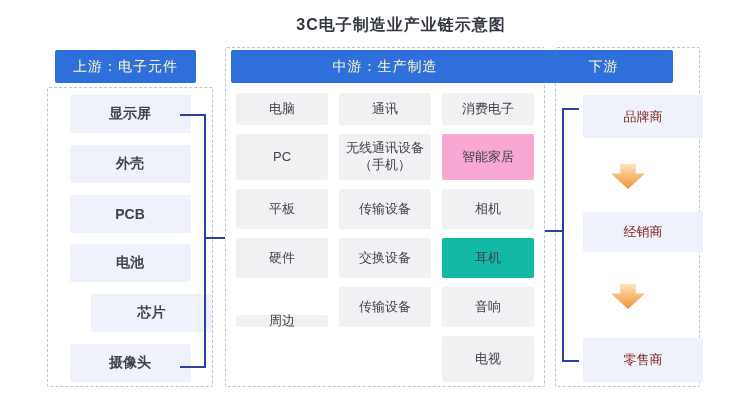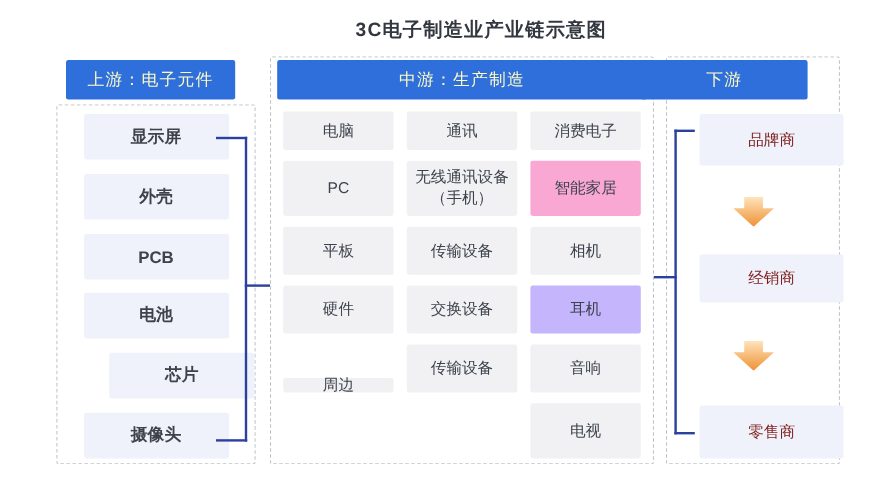--- a/index.html
+++ b/index.html
@@ -98,21 +98,21 @@
     <div class="cell-gray" style="background:#f1f1f3;">PC</div>
     <div class="cell-gray mid-row2" style="background:#f1f1f3;">无线通讯设备（手机）</div>
     <div class="cell-gray" style="background:#f9a8d4;">智能家居</div>
 
     <div class="cell-gray" style="background:#f1f1f3;">平板</div>
     <div class="cell-gray" style="background:#f1f1f3;">传输设备</div>
     <div class="cell-gray" style="background:#f1f1f3;">相机</div>
 
     <div class="cell-gray" style="background:#f1f1f3;">硬件</div>
     <div class="cell-gray" style="background:#f1f1f3;">交换设备</div>
-    <div class="cell-gray" style="background:#c4b5fd;">耳机</div>
+    <div class="cell-gray" style="background:#14b8a6;">耳机</div>
 
     <div class="cell-gray" style="background:#f1f1f3;margin-top:28px;">周边</div>
     <div class="cell-gray" style="background:#f1f1f3;">传输设备</div>
     <div class="cell-gray" style="background:#f1f1f3;">音响</div>
 
     <div class="cell-gray cell-empty"></div>
     <div class="cell-gray cell-empty"></div>
     <div class="cell-gray" style="background:#f1f1f3;">电视</div>
   </div>
 

